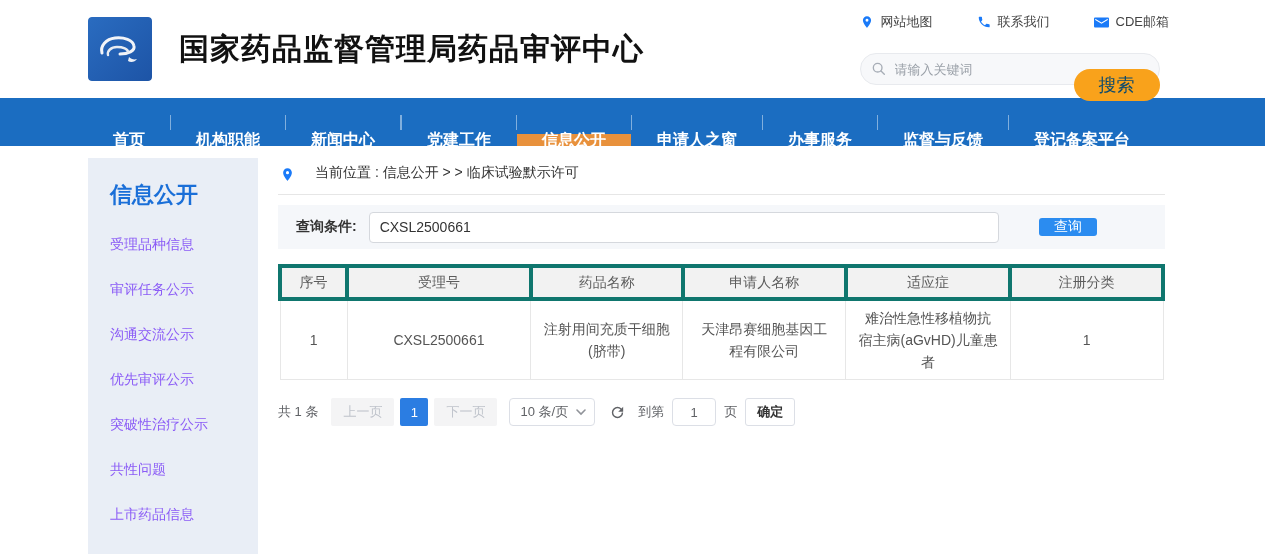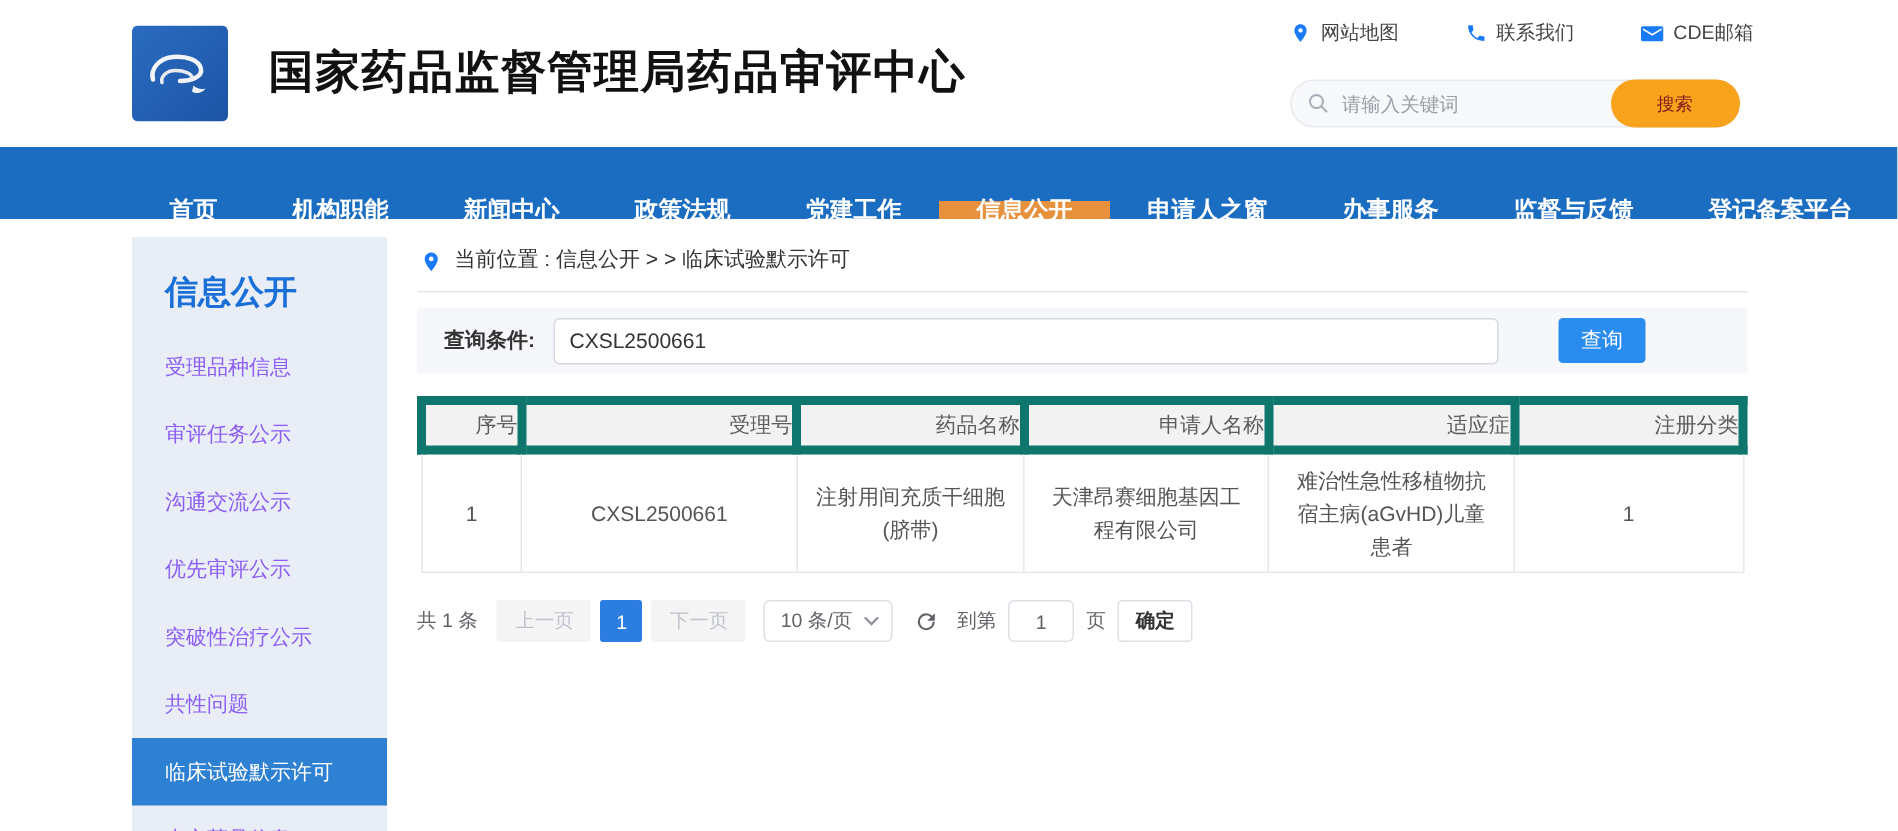--- a/index.html
+++ b/index.html
@@ -19,58 +19,58 @@
   .quick-link { display:flex; align-items:center; gap:7px; font-size:13px; color:#444;
                 cursor:pointer; text-decoration:none; }
   .quick-link svg { display:block; }
 
   .search-bar { position:relative; width:300px; height:32px; }
   .search-input { width:100%; height:32px; border:1px solid #e8eaee; background:#f7f8fa;
                   border-radius:16px; padding:0 96px 0 34px; font-size:13px; color:#333;
                   outline:none; font-family:inherit; }
   .search-input::placeholder { color:#9aa0a8; }
   .search-magnifier { position:absolute; left:11px; top:8px; }
-  .search-btn { position:absolute; right:0; top:0; width:86px; height:32px; border:none;
-                border-radius:16px; background:#f9a21b; color:#7f1d1d; font-size:12px;
+  .search-btn { position:absolute; right:0; top:16px; width:86px; height:32px; border:none;
+                border-radius:16px; background:#f9a21b; color:#0c4a6e; font-size:18px;
                 cursor:pointer; font-family:inherit; }
 
   
   .nav { height:48px; background:#1b6dc1; display:flex; align-items:stretch; padding:0 88px; }
   .nav-item { display:flex; align-items:center; padding:0 25px; color:#fff; font-size:16px;
               font-weight:700; cursor:pointer; text-decoration:none; white-space:nowrap;margin-top:36px; }
   .nav-item.active { background:#e8913c; }
   .nav-sep { width:1px; height:15px; background:rgba(255,255,255,.45); align-self:center; }
 
   
   .content { display:flex; gap:20px; padding:12px 100px 0 88px; height:456px; }
 
   .sidebar { width:170px; background:#e9eef6; flex:none; padding-top:16px; }
   .sidebar-title { font-size:22px; font-weight:700; color:#1a6fd8; padding:6px 0 12px 22px; }
   .sidebar-item { height:45px; line-height:45px; padding-left:22px; font-size:14px;
                   color:#8b5cf6; cursor:pointer; }
   .sidebar-item.active { background:#2e80d2; color:#fff; }
 
   .main { flex:1; min-width:0; }
 
-  .breadcrumb { display:flex; align-items:flex-end; gap:8px; font-size:14px; color:#333;
+  .breadcrumb { display:flex; align-items:flex-end; gap:20px; font-size:14px; color:#333;
                 padding:6px 0 12px 2px; border-bottom:1px solid #e6e6e6; }
 
   .query-bar { margin-top:10px; background:#f5f7fa; height:44px; display:flex;
                align-items:center; padding:0 18px; }
   .query-label { font-size:14px; font-weight:700; color:#333; flex:none; }
   .query-input { width:630px; height:31px; border:1px solid #d5d8dd; border-radius:4px;
                  background:#fff; margin-left:12px; padding:0 10px; font-size:14px;
                  color:#333; outline:none; font-family:inherit; }
-  .query-btn { margin-left:auto; margin-right:50px; height:30px; padding:0 15px;
+  .query-btn { margin-left:auto; margin-right:50px; height:18px; padding:0 15px;
                background:#2b8cf0; border:none; border-radius:3px; color:#fff;
                font-size:14px; cursor:pointer; font-family:inherit; }
 
   table { width:100%; border-collapse:collapse; margin-top:15px; table-layout:fixed; }
-  th { background:#f2f2f2; border:6px solid #0f766e; font-weight:400; font-size:14px;
-       color:#5c5c5c; height:33px; text-align:right; }
+  th { background:#f2f2f2; border:4px solid #0f766e; font-weight:400; font-size:14px;
+       color:#5c5c5c; height:33px; text-align:center; }
   td { border:1px solid #e7e7e7; font-size:14px; color:#555; text-align:center;
        padding:6px 12px; height:55px; line-height:22px; background:#fff; }
 
   .pagination { display:flex; align-items:center; margin-top:18px; font-size:13px;
                 color:#606266; gap:0; }
   .pg-total { margin-right:10px; }
   .pg-btn { height:28px; min-width:56px; padding:0 12px; background:#f4f4f5; border:none;
             border-radius:2px; color:#bfc3cb; font-size:13px; margin:0 3px;
             font-family:Liberation Serif, serif; cursor:default; }
   .pg-num { height:28px; min-width:28px; padding:0; background:#2b7de2; border:none;
@@ -149,21 +149,20 @@
   </div>
 </div>
 
 <div class="nav">
   <a class="nav-item">首页</a>
   <span class="nav-sep"></span>
   <a class="nav-item">机构职能</a>
   <span class="nav-sep"></span>
   <a class="nav-item">新闻中心</a>
   <span class="nav-sep"></span>
-  <a class="nav-item">政策法规</a>
   <span class="nav-sep"></span>
   <a class="nav-item">党建工作</a>
   <span class="nav-sep"></span>
   <a class="nav-item active">信息公开</a>
   <span class="nav-sep"></span>
   <a class="nav-item">申请人之窗</a>
   <span class="nav-sep"></span>
   <a class="nav-item">办事服务</a>
   <span class="nav-sep"></span>
   <a class="nav-item">监督与反馈</a>
@@ -174,21 +173,20 @@
 <div class="content">
 
   <div class="sidebar">
     <div class="sidebar-title">信息公开</div>
     <div class="sidebar-item">受理品种信息</div>
     <div class="sidebar-item">审评任务公示</div>
     <div class="sidebar-item">沟通交流公示</div>
     <div class="sidebar-item">优先审评公示</div>
     <div class="sidebar-item">突破性治疗公示</div>
     <div class="sidebar-item">共性问题</div>
-    <div class="sidebar-item active">临床试验默示许可</div>
     <div class="sidebar-item">上市药品信息</div>
   </div>
 
   <div class="main">
 
     <div class="breadcrumb">
       <span style="display:flex;">
         <svg width="15" height="15" viewBox="0 0 24 24">
             <path fill="#1a7af8" d="M12 2C8.1 2 5 5.1 5 9c0 5.2 7 13 7 13s7-7.8 7-13c0-3.9-3.1-7-7-7zm0 9.5A2.5 2.5 0 1 1 12 6.5a2.5 2.5 0 0 1 0 5z"></path>
           </svg>

